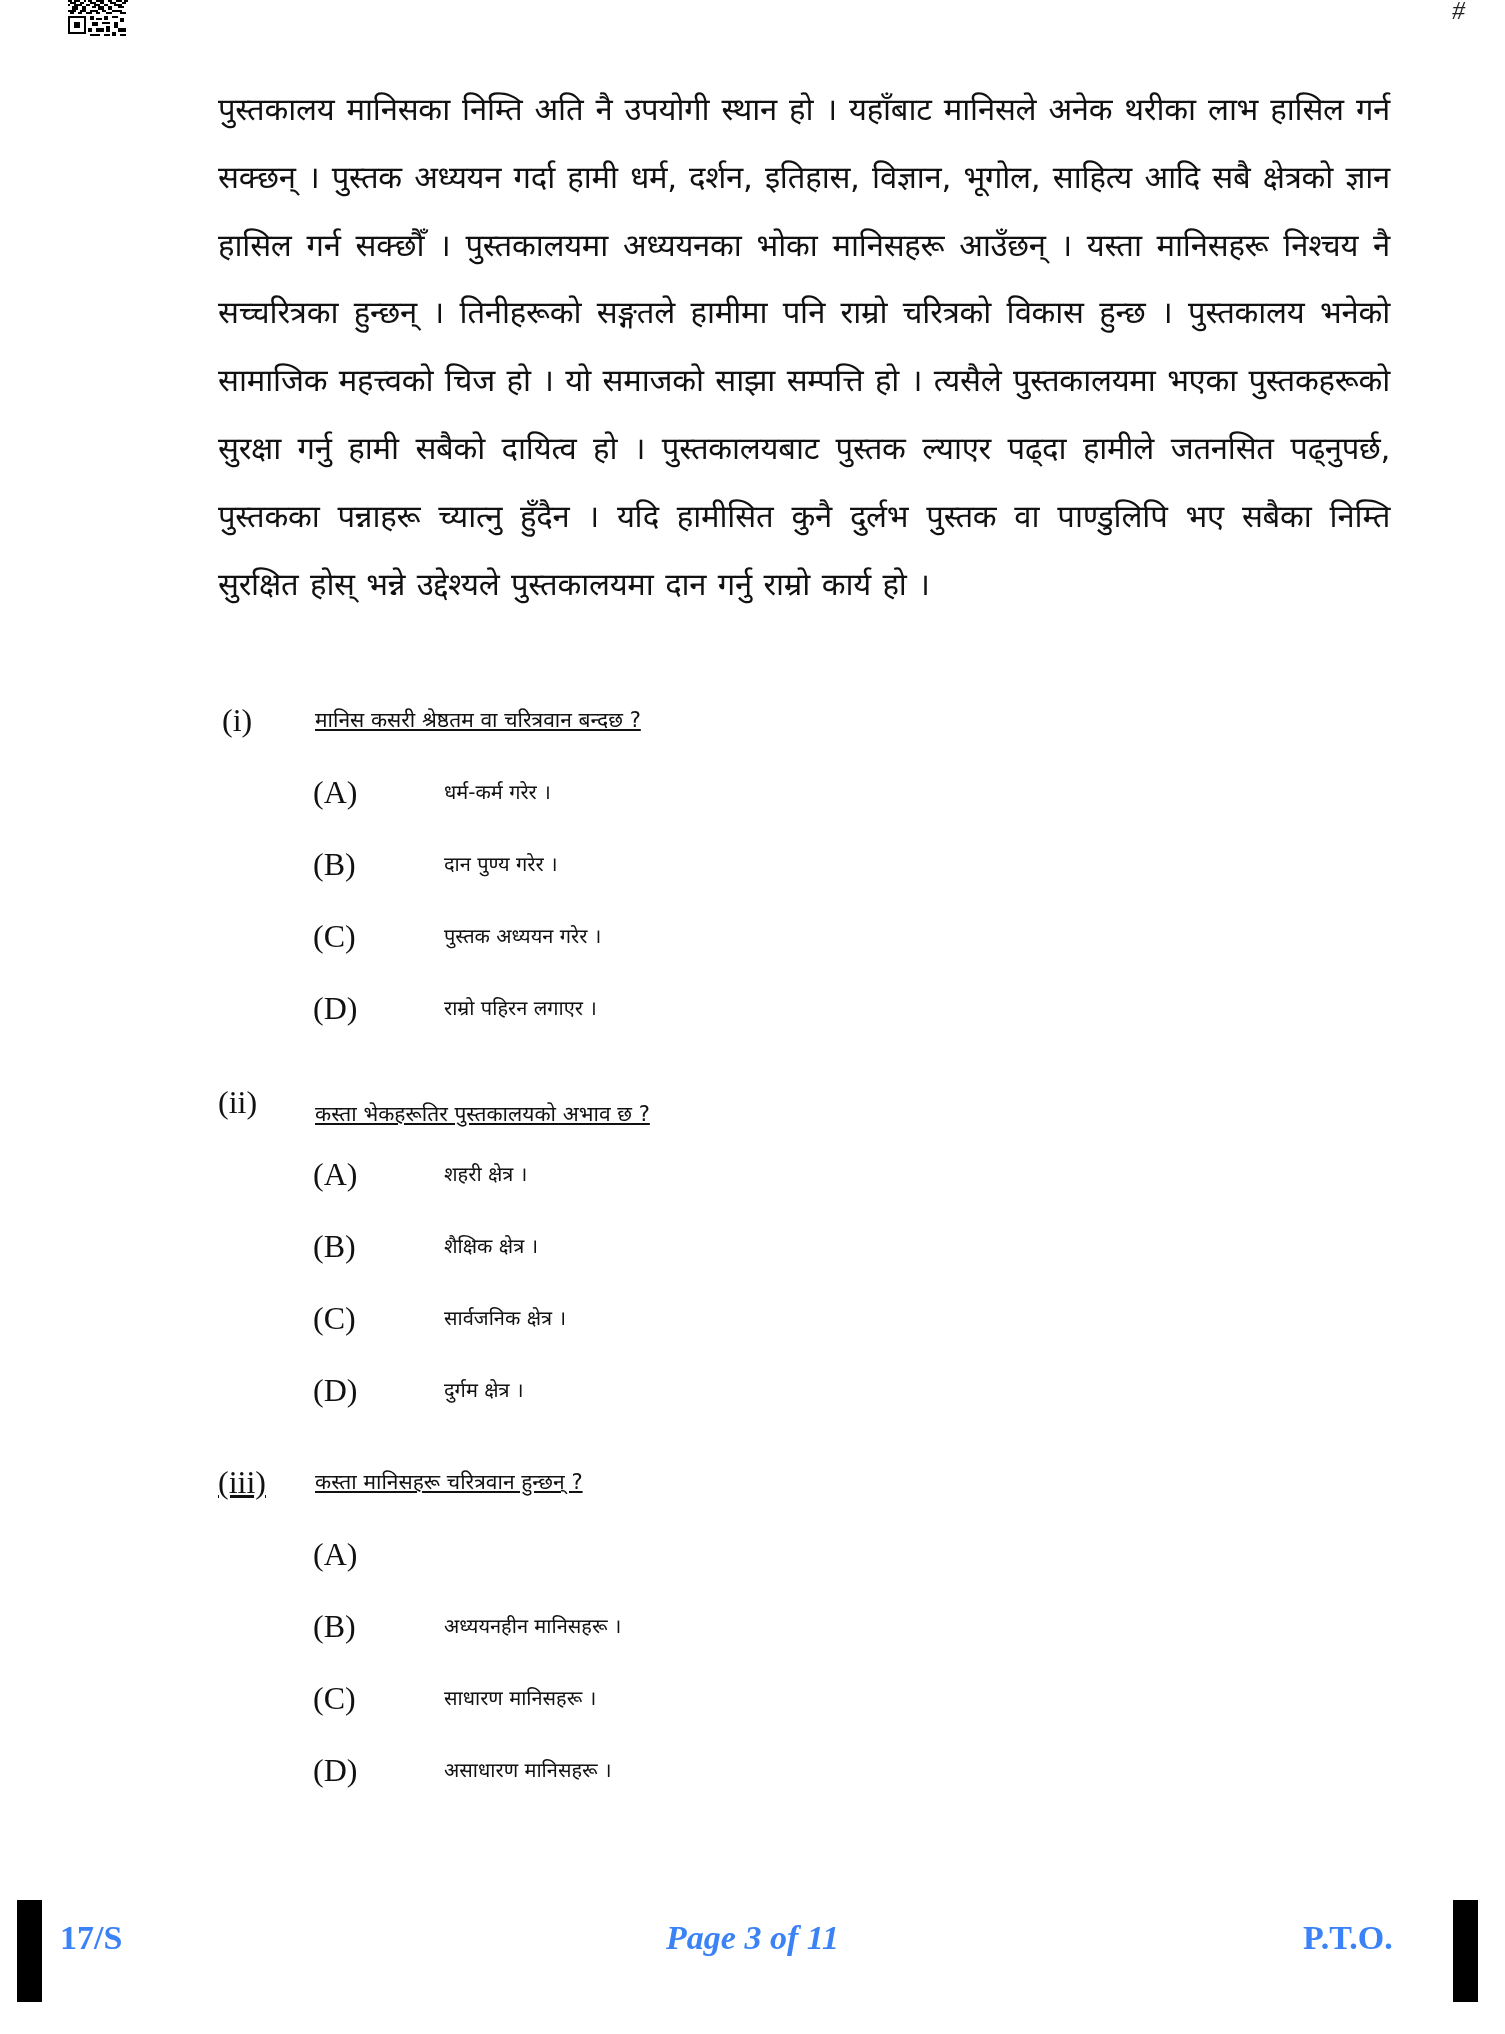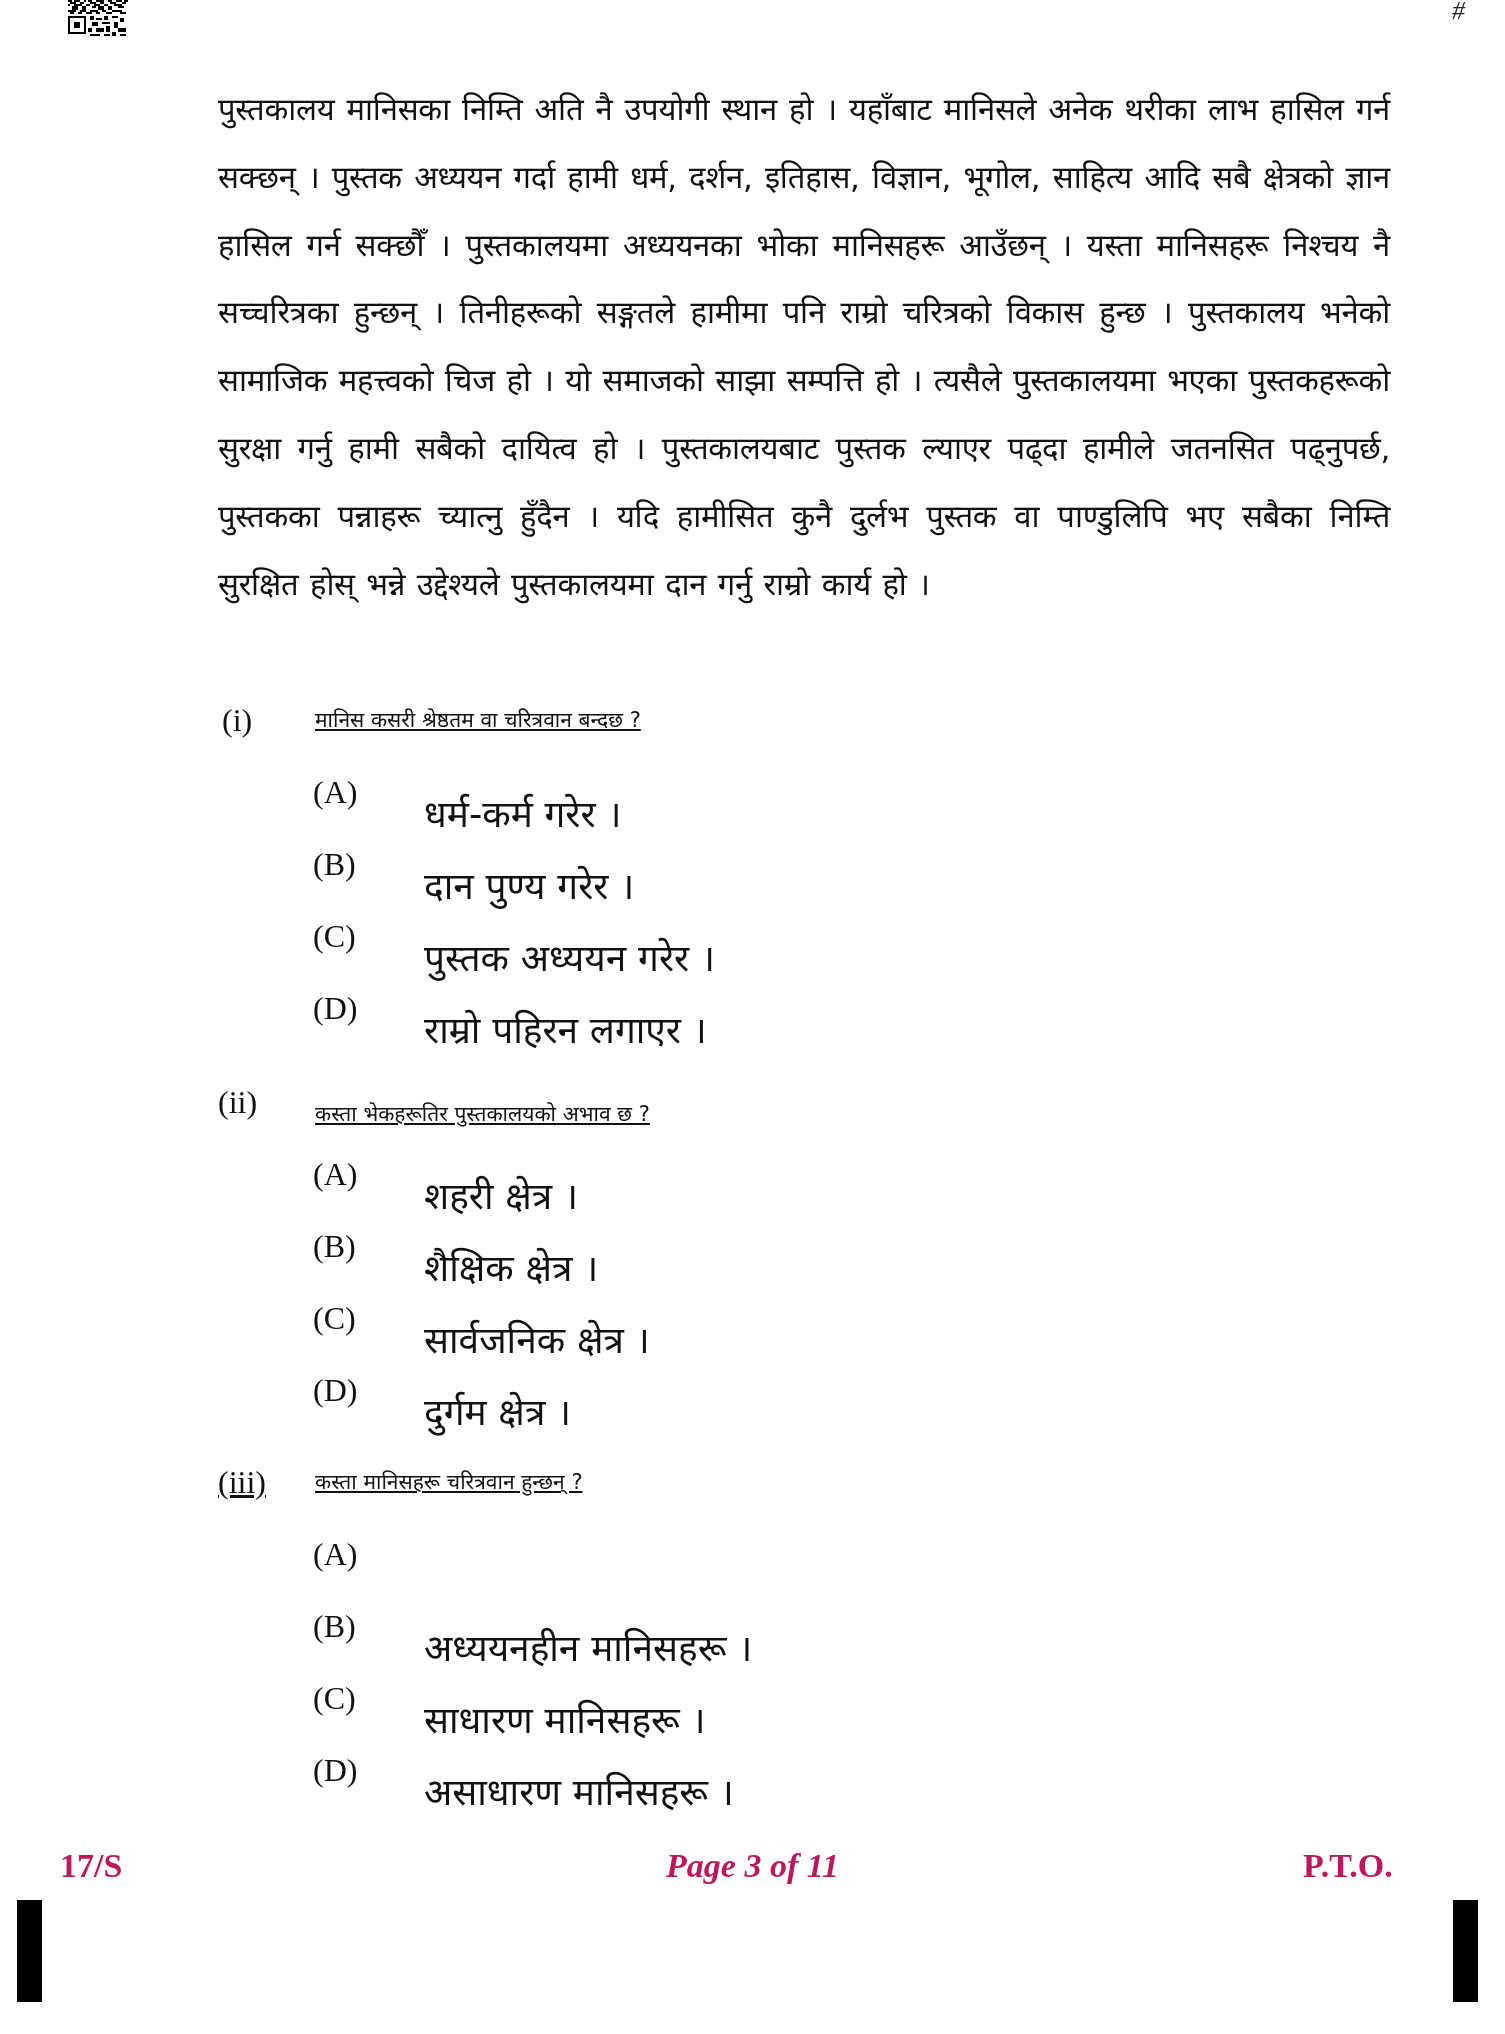--- a/index.html
+++ b/index.html
@@ -73,43 +73,42 @@
     }
     .opt-label {
       position: absolute;
       left: 313px;
       font-family: "Liberation Serif", serif;
       font-size: 32px;
       line-height: 40px;
     }
     .opt-text {
       position: absolute;
-      left: 424px;
-      font-size: 37px;
+      left: 444px;
+      font-size: 20px;
       line-height: 40px;
       white-space: nowrap;
-      margin-top: 23px;
     }
     .footer-bar {
       position: absolute;
       top: 1900px;
       width: 25px;
       height: 102px;
       background: #000;
     }
     .footer-left-bar { left: 17px; }
     .footer-right-bar { left: 1453px; }
     .footer-text {
       position: absolute;
-      top: 1846px;
+      top: 1918px;
       font-family: "Liberation Serif", serif;
       font-weight: bold;
       font-size: 34px;
       line-height: 40px;
-      color: #be185d;
+      color: #3b82f6;
     }
     .footer-code { left: 60px; }
     .footer-page { left: 0; width: 1505px; text-align: center; font-style: italic; }
     .footer-pto { left: 1303px; }
   </style>
 </head>
 <body>
 
 <svg class="qr" viewBox="0 0 30 19" shape-rendering="crispEdges">
   <rect x="0" y="0" width="30" height="19" fill="#fff"></rect>

